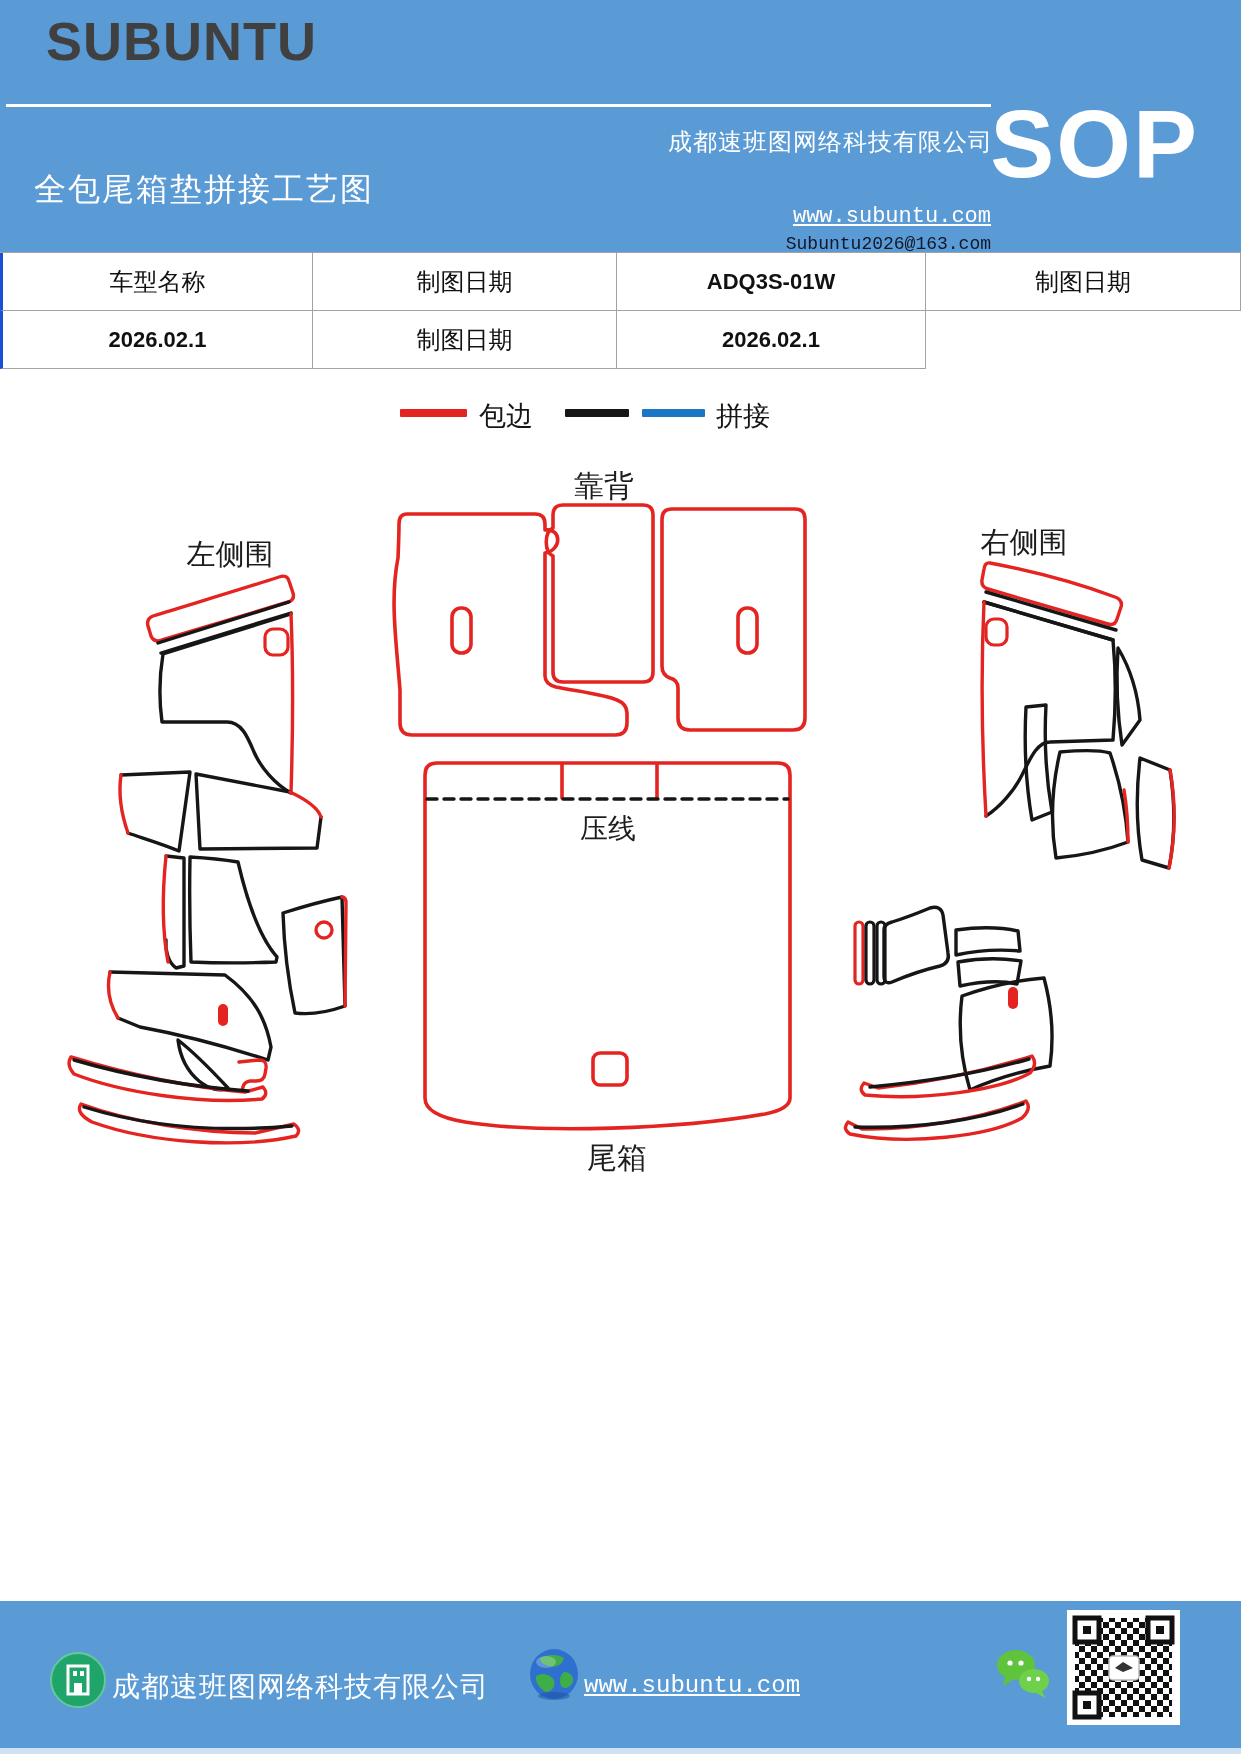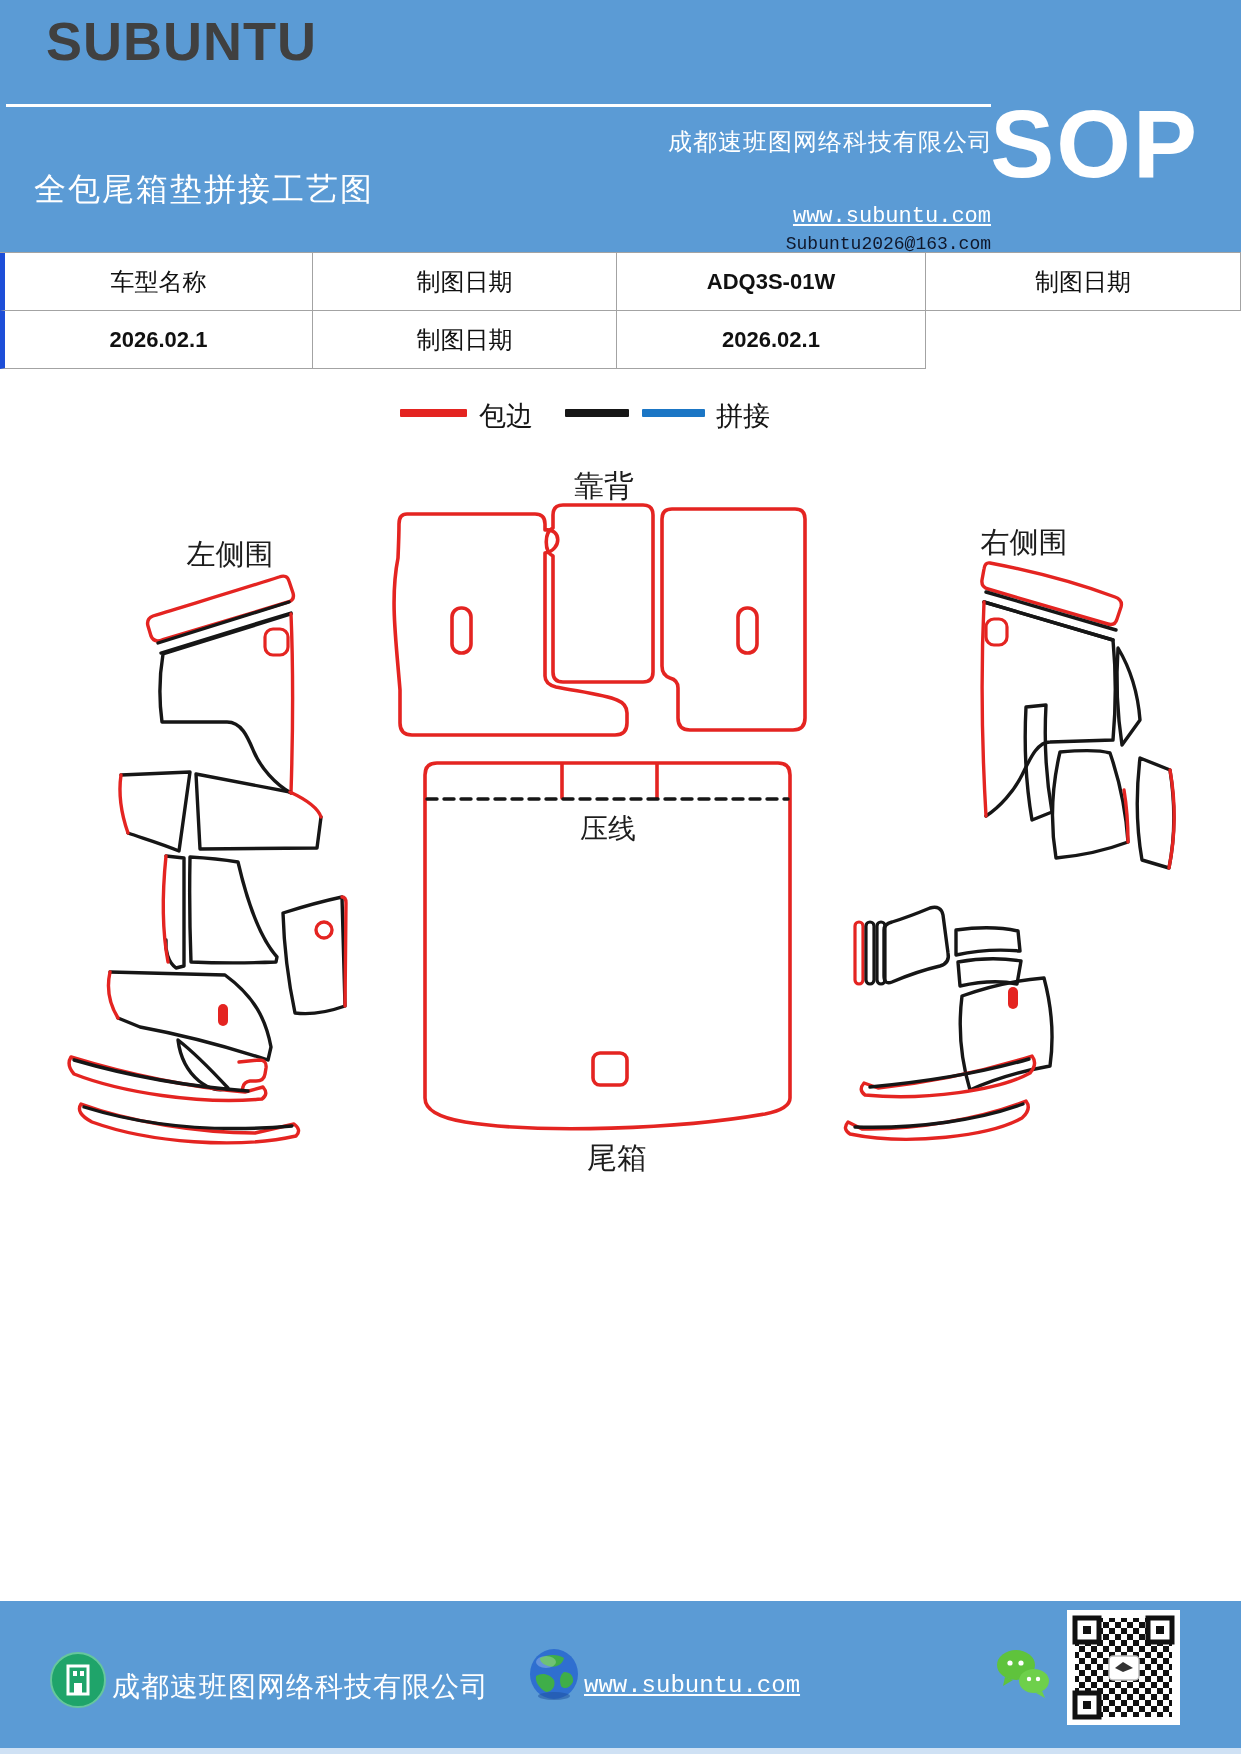--- a/index.html
+++ b/index.html
@@ -21,21 +21,21 @@
             font-family:"Liberation Mono",monospace;}
   .sop{position:absolute;right:42px;top:96px;color:#ffffff;font-size:96px;font-weight:800;
        letter-spacing:2px;line-height:1;}
 
   
   .info-table{position:absolute;left:0;top:252px;width:1241px;display:grid;
               grid-template-columns:313px 304px 309px 315px;grid-auto-rows:58px;
               border-top:1px solid #a3a3a3;}
   .cell{border-right:1px solid #a3a3a3;border-bottom:1px solid #a3a3a3;border-left:none;
         display:flex;align-items:center;justify-content:center;color:#111;}
-  .cell:nth-child(4n+1){border-left:5px solid #1d4ed8;}
+  .cell:nth-child(4n+1){border-left:3px solid #1d4ed8;}
   .cell.lab{font-family:"Liberation Serif",serif;font-size:24px;}
   .cell.val{font-weight:700;font-size:22px;}
 
   
   .legend-bar{position:absolute;height:8px;border-radius:1px;}
   .legend-label{position:absolute;font-size:27px;color:#161616;
                 font-family:"Liberation Serif",serif;}
 
   
   .diagram{position:absolute;left:0;top:0;width:1241px;height:1754px;}

